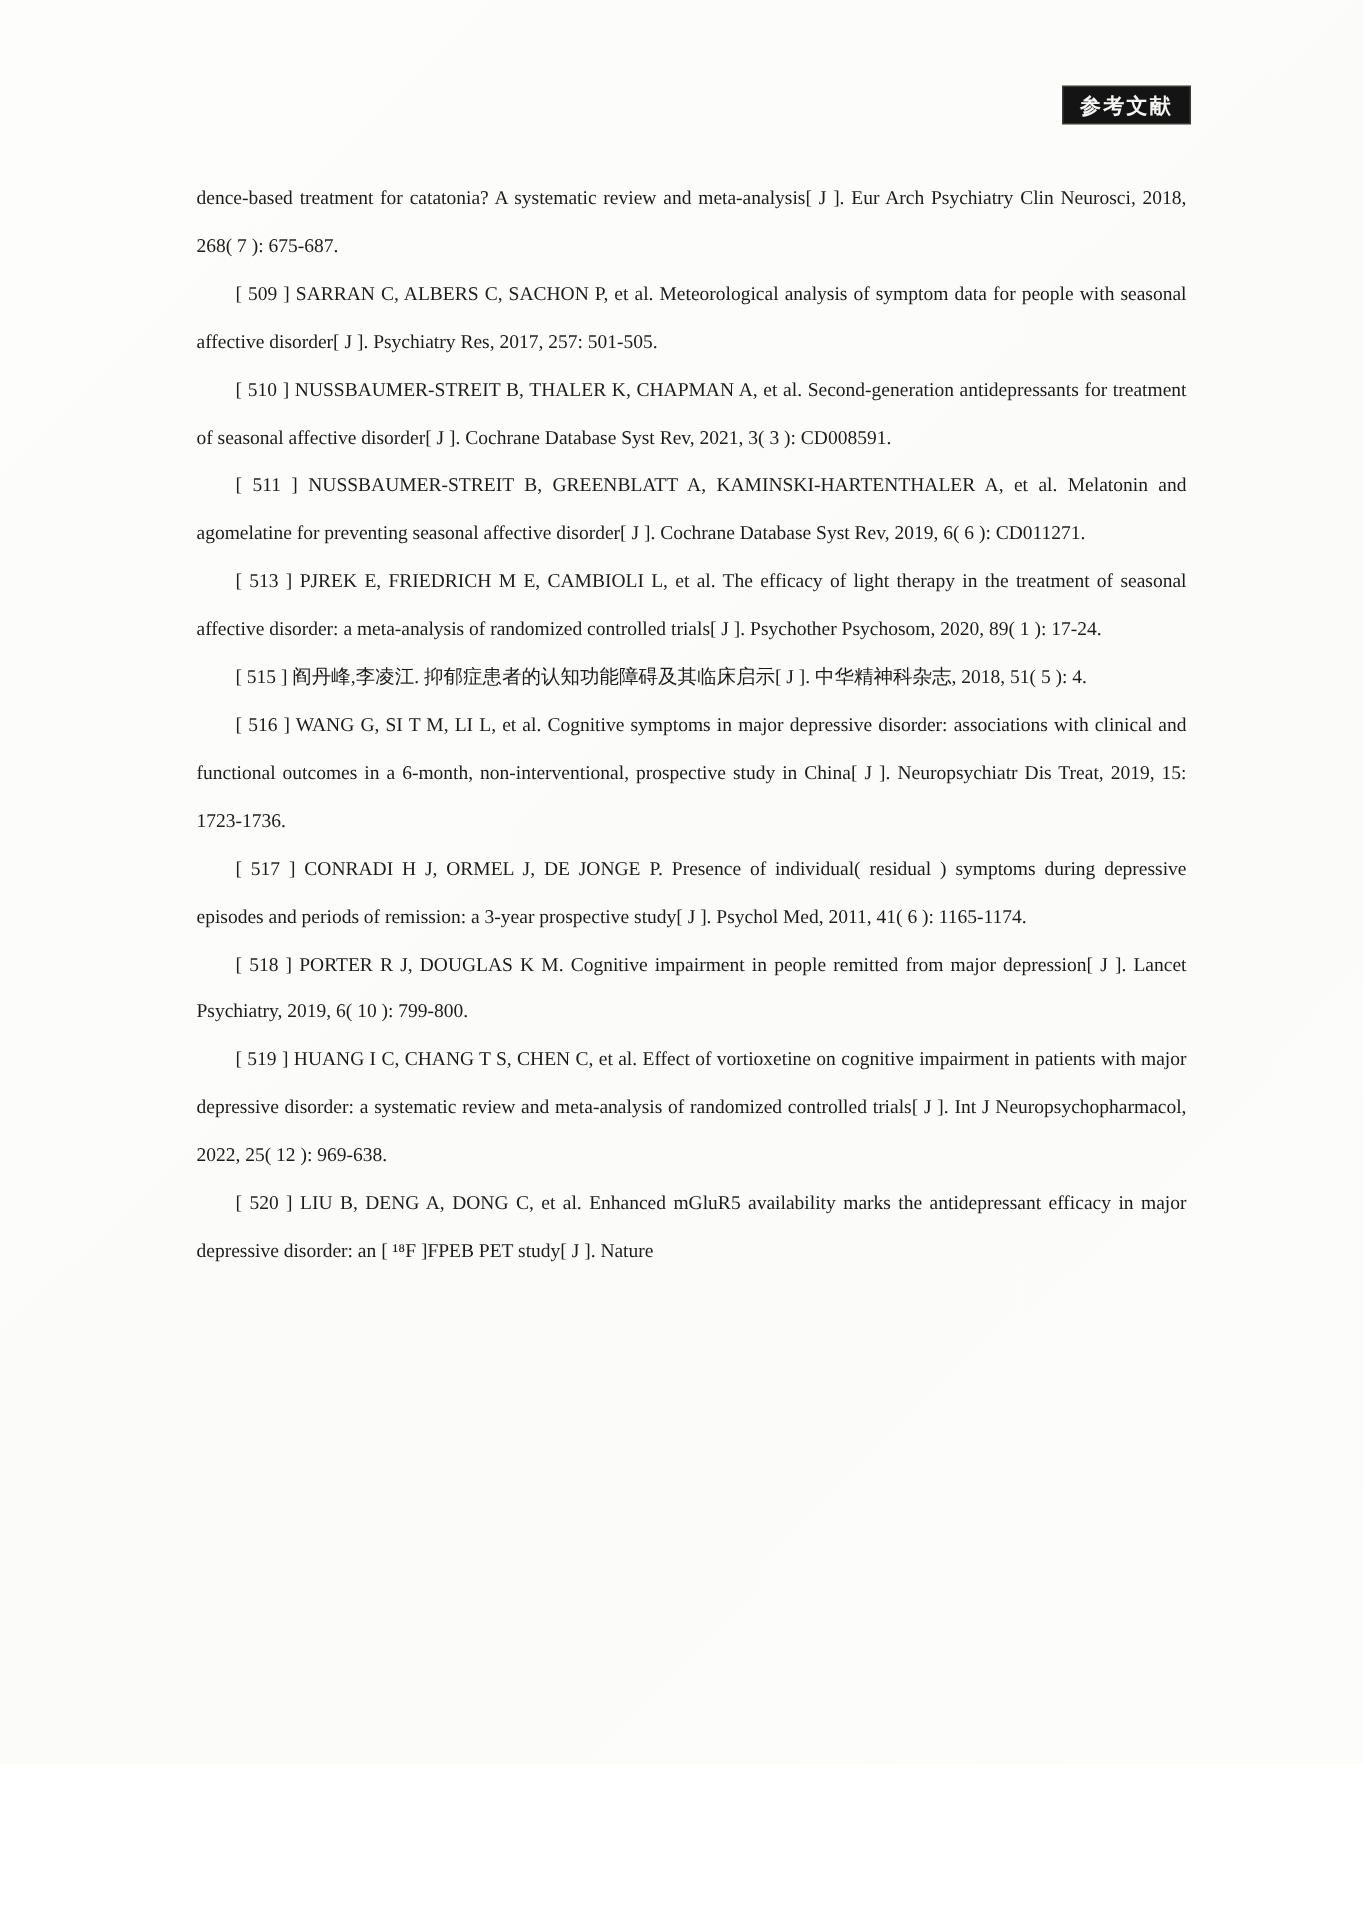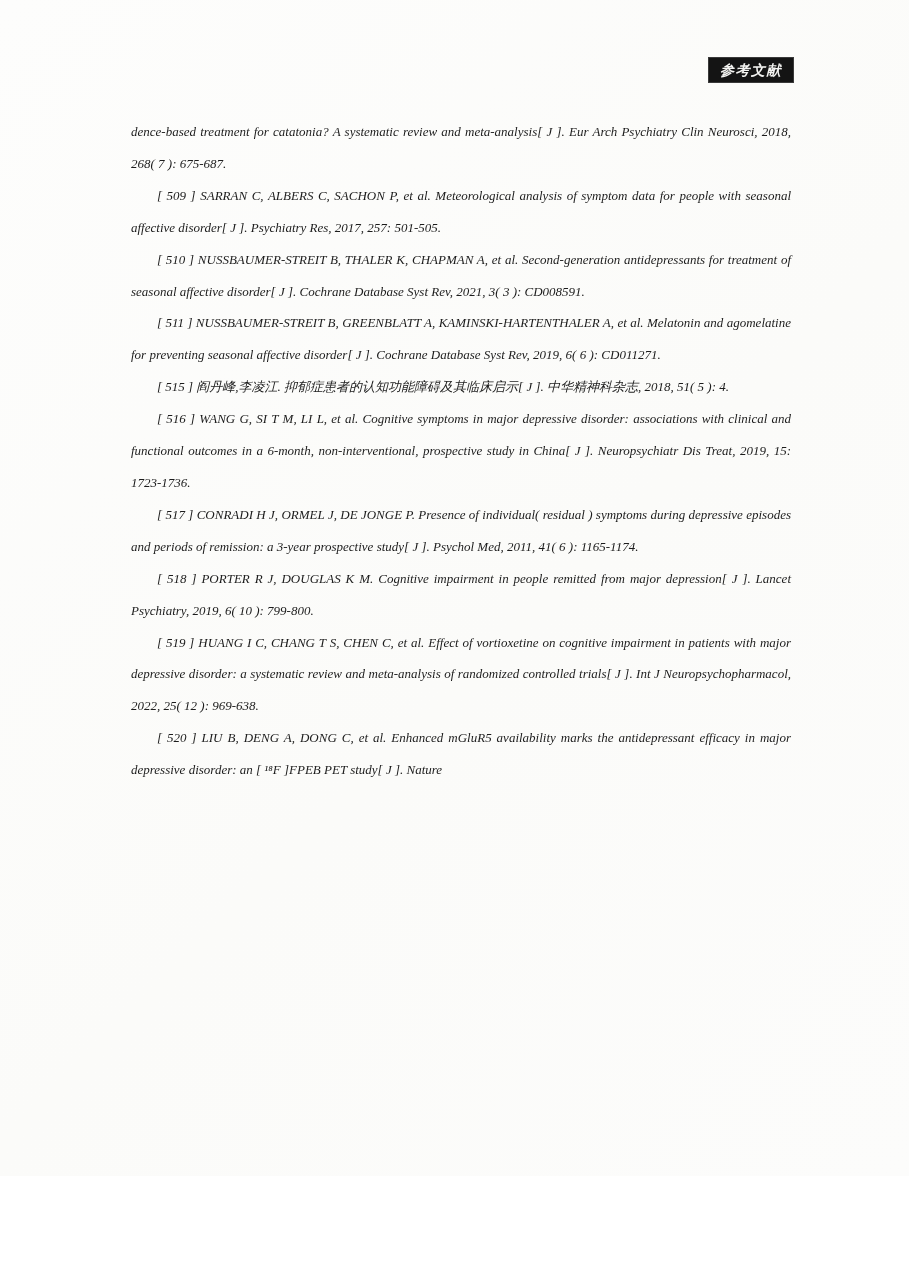--- a/index.html
+++ b/index.html
@@ -7,21 +7,20 @@
     padding: 0;
     background: #ffffff;
   }
   .page {
     position: relative;
     width: 909px;
     height: 1176px;
     background: linear-gradient(135deg, #fdfdfc 0%, #fbfbf9 55%, #fcfcfb 100%);
     overflow: hidden;
     font-family: "Liberation Serif", serif;
-    font-style: italic;
   }
   .header-badge {
     position: absolute;
     top: 58px;
     left: 709px;
     min-width: 84px;
     height: 24px;
     background: #141414;
     color: #f4f4f2;
     font-family: "Liberation Sans", sans-serif;
@@ -67,20 +66,21 @@
 
 <div class="page">
 
   <div class="header-badge">参考文献</div>
 
   <main class="refs">
     <p class="ref continuation">dence-based treatment for catatonia? A systematic review and meta-analysis[ J ]. Eur Arch Psychiatry Clin Neurosci, 2018, 268( 7 ): 675-687.</p>
     <p class="ref">[ 509 ] SARRAN C, ALBERS C, SACHON P, et al. Meteorological analysis of symptom data for people with seasonal affective disorder[ J ]. Psychiatry Res, 2017, 257: 501-505.</p>
     <p class="ref">[ 510 ] NUSSBAUMER-STREIT B, THALER K, CHAPMAN A, et al. Second-generation antidepressants for treatment of seasonal affective disorder[ J ]. Cochrane Database Syst Rev, 2021, 3( 3 ): CD008591.</p>
     <p class="ref">[ 511 ] NUSSBAUMER-STREIT B, GREENBLATT A, KAMINSKI-HARTENTHALER A, et al. Melatonin and agomelatine for preventing seasonal affective disorder[ J ]. Cochrane Database Syst Rev, 2019, 6( 6 ): CD011271.</p>
+    <p class="ref">[ 513 ] PJREK E, FRIEDRICH M E, CAMBIOLI L, et al. The efficacy of light therapy in the treatment of seasonal affective disorder: a meta-analysis of randomized controlled trials[ J ]. Psychother Psychosom, 2020, 89( 1 ): 17-24.</p>
     <p class="ref">[ 515 ] 阎丹峰,李凌江. 抑郁症患者的认知功能障碍及其临床启示[ J ]. 中华精神科杂志, 2018, 51( 5 ): 4.</p>
     <p class="ref">[ 516 ] WANG G, SI T M, LI L, et al. Cognitive symptoms in major depressive disorder: associations with clinical and functional outcomes in a 6-month, non-interventional, prospective study in China[ J ]. Neuropsychiatr Dis Treat, 2019, 15: 1723-1736.</p>
     <p class="ref">[ 517 ] CONRADI H J, ORMEL J, DE JONGE P. Presence of individual( residual ) symptoms during depressive episodes and periods of remission: a 3-year prospective study[ J ]. Psychol Med, 2011, 41( 6 ): 1165-1174.</p>
     <p class="ref">[ 518 ] PORTER R J, DOUGLAS K M. Cognitive impairment in people remitted from major depression[ J ]. Lancet Psychiatry, 2019, 6( 10 ): 799-800.</p>
     <p class="ref">[ 519 ] HUANG I C, CHANG T S, CHEN C, et al. Effect of vortioxetine on cognitive impairment in patients with major depressive disorder: a systematic review and meta-analysis of randomized controlled trials[ J ]. Int J Neuropsychopharmacol, 2022, 25( 12 ): 969-638.</p>
     <p class="ref">[ 520 ] LIU B, DENG A, DONG C, et al. Enhanced mGluR5 availability marks the antidepressant efficacy in major depressive disorder: an [ ¹⁸F ]FPEB PET study[ J ]. Nature</p>
   </main>
 
   <div class="page-number">598</div>
 

